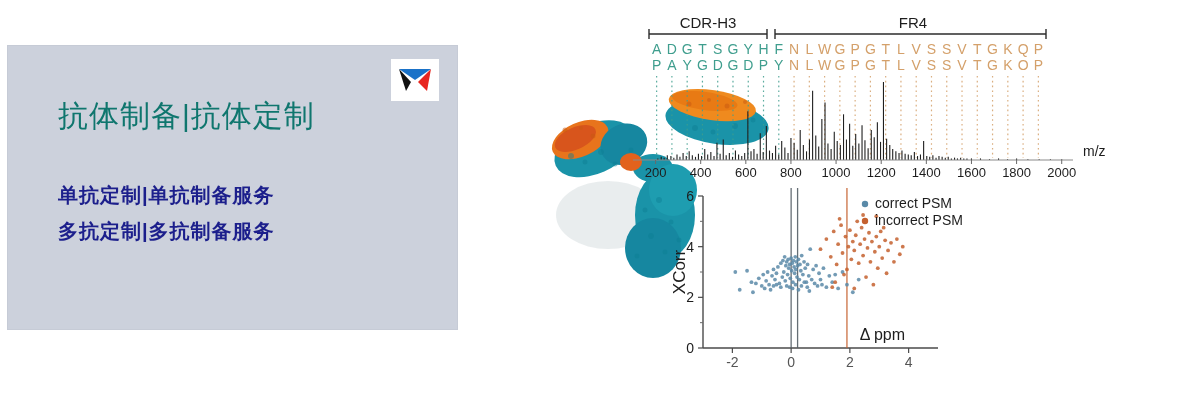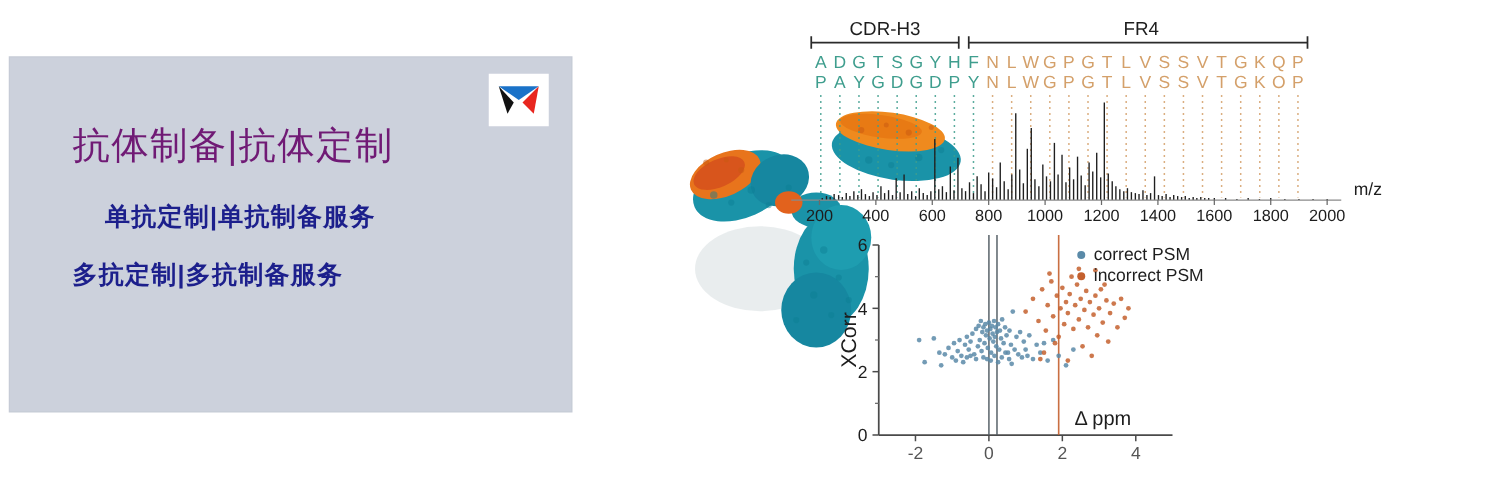--- a/index.html
+++ b/index.html
@@ -35,35 +35,35 @@
     display: flex;
     align-items: center;
     justify-content: center;
   }
   #promo-title {
     position: absolute;
     left: 50px;
     top: 50px;
     font-size: 30px;
     font-weight: 500;
-    color: #701a75;
+    color: #0f766e;
     letter-spacing: 1px;
     white-space: nowrap;
   }
   .promo-item {
     position: absolute;
     left: 50px;
     font-size: 20px;
     font-weight: bold;
     color: #1c1f8c;
     letter-spacing: 1px;
     white-space: nowrap;
   }
-  #promo-item-0 { top: 114px; margin-left: 26px; }
-  #promo-item-1 { top: 160px; }
+  #promo-item-0 { top: 136px; }
+  #promo-item-1 { top: 172px; }
   #promo-item-2 { top: 222px; left: 56px; }
 
   
   #figure {
     position: absolute;
     left: 513px;
     top: 0px;
     width: 680px;
     height: 288px;
   }

